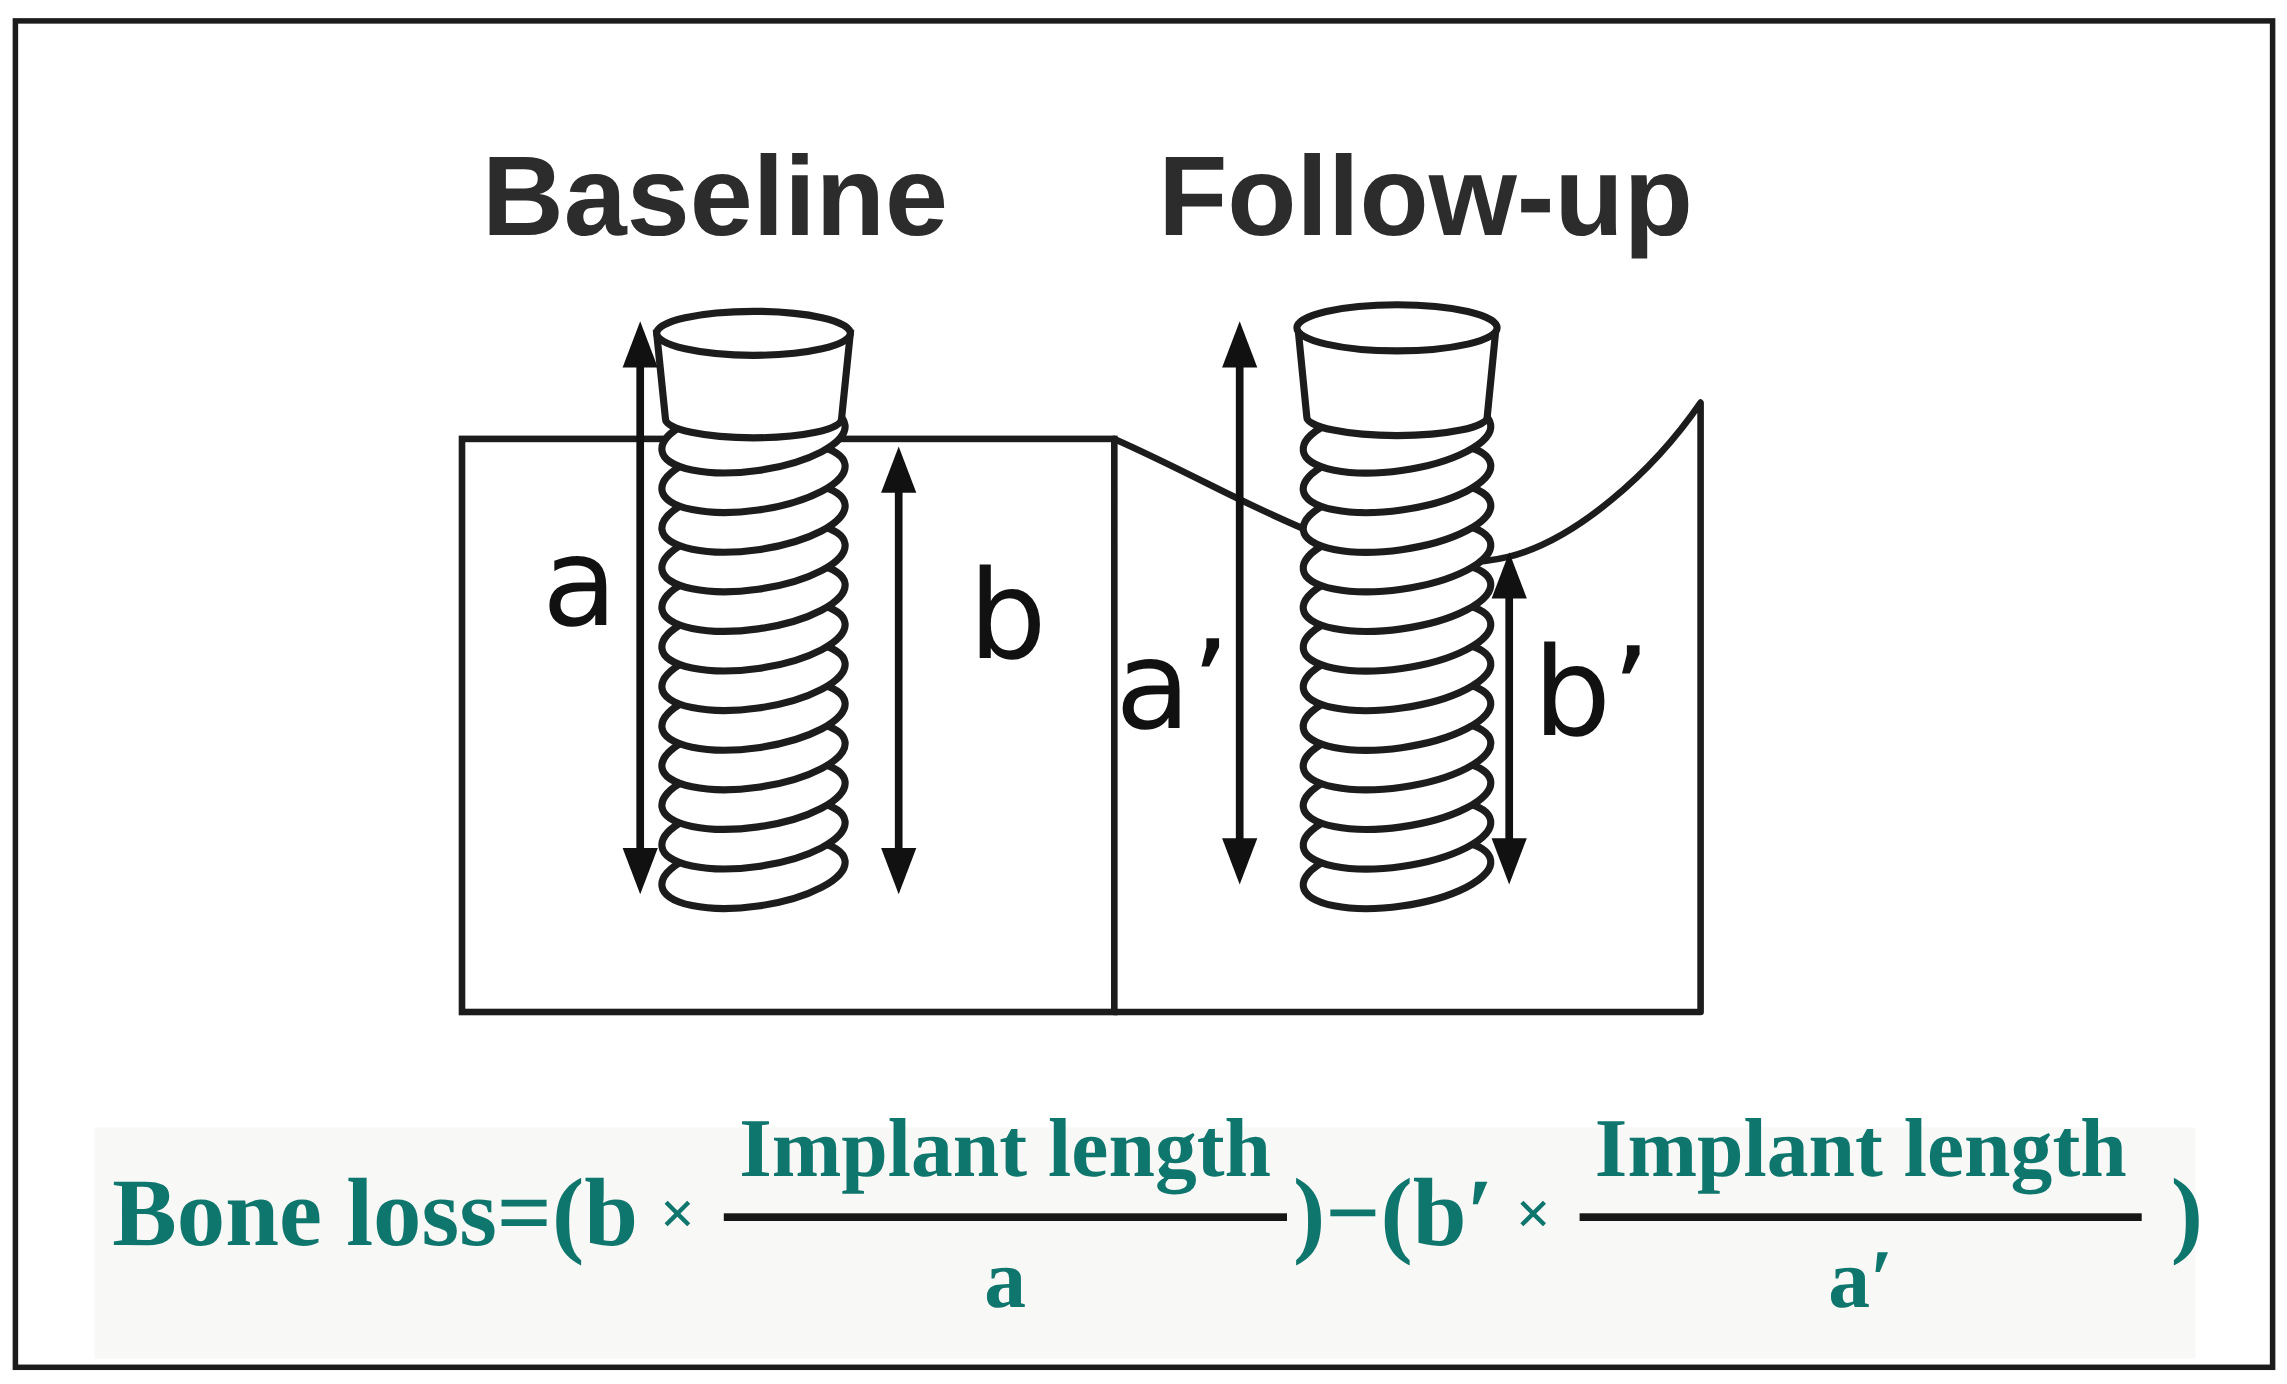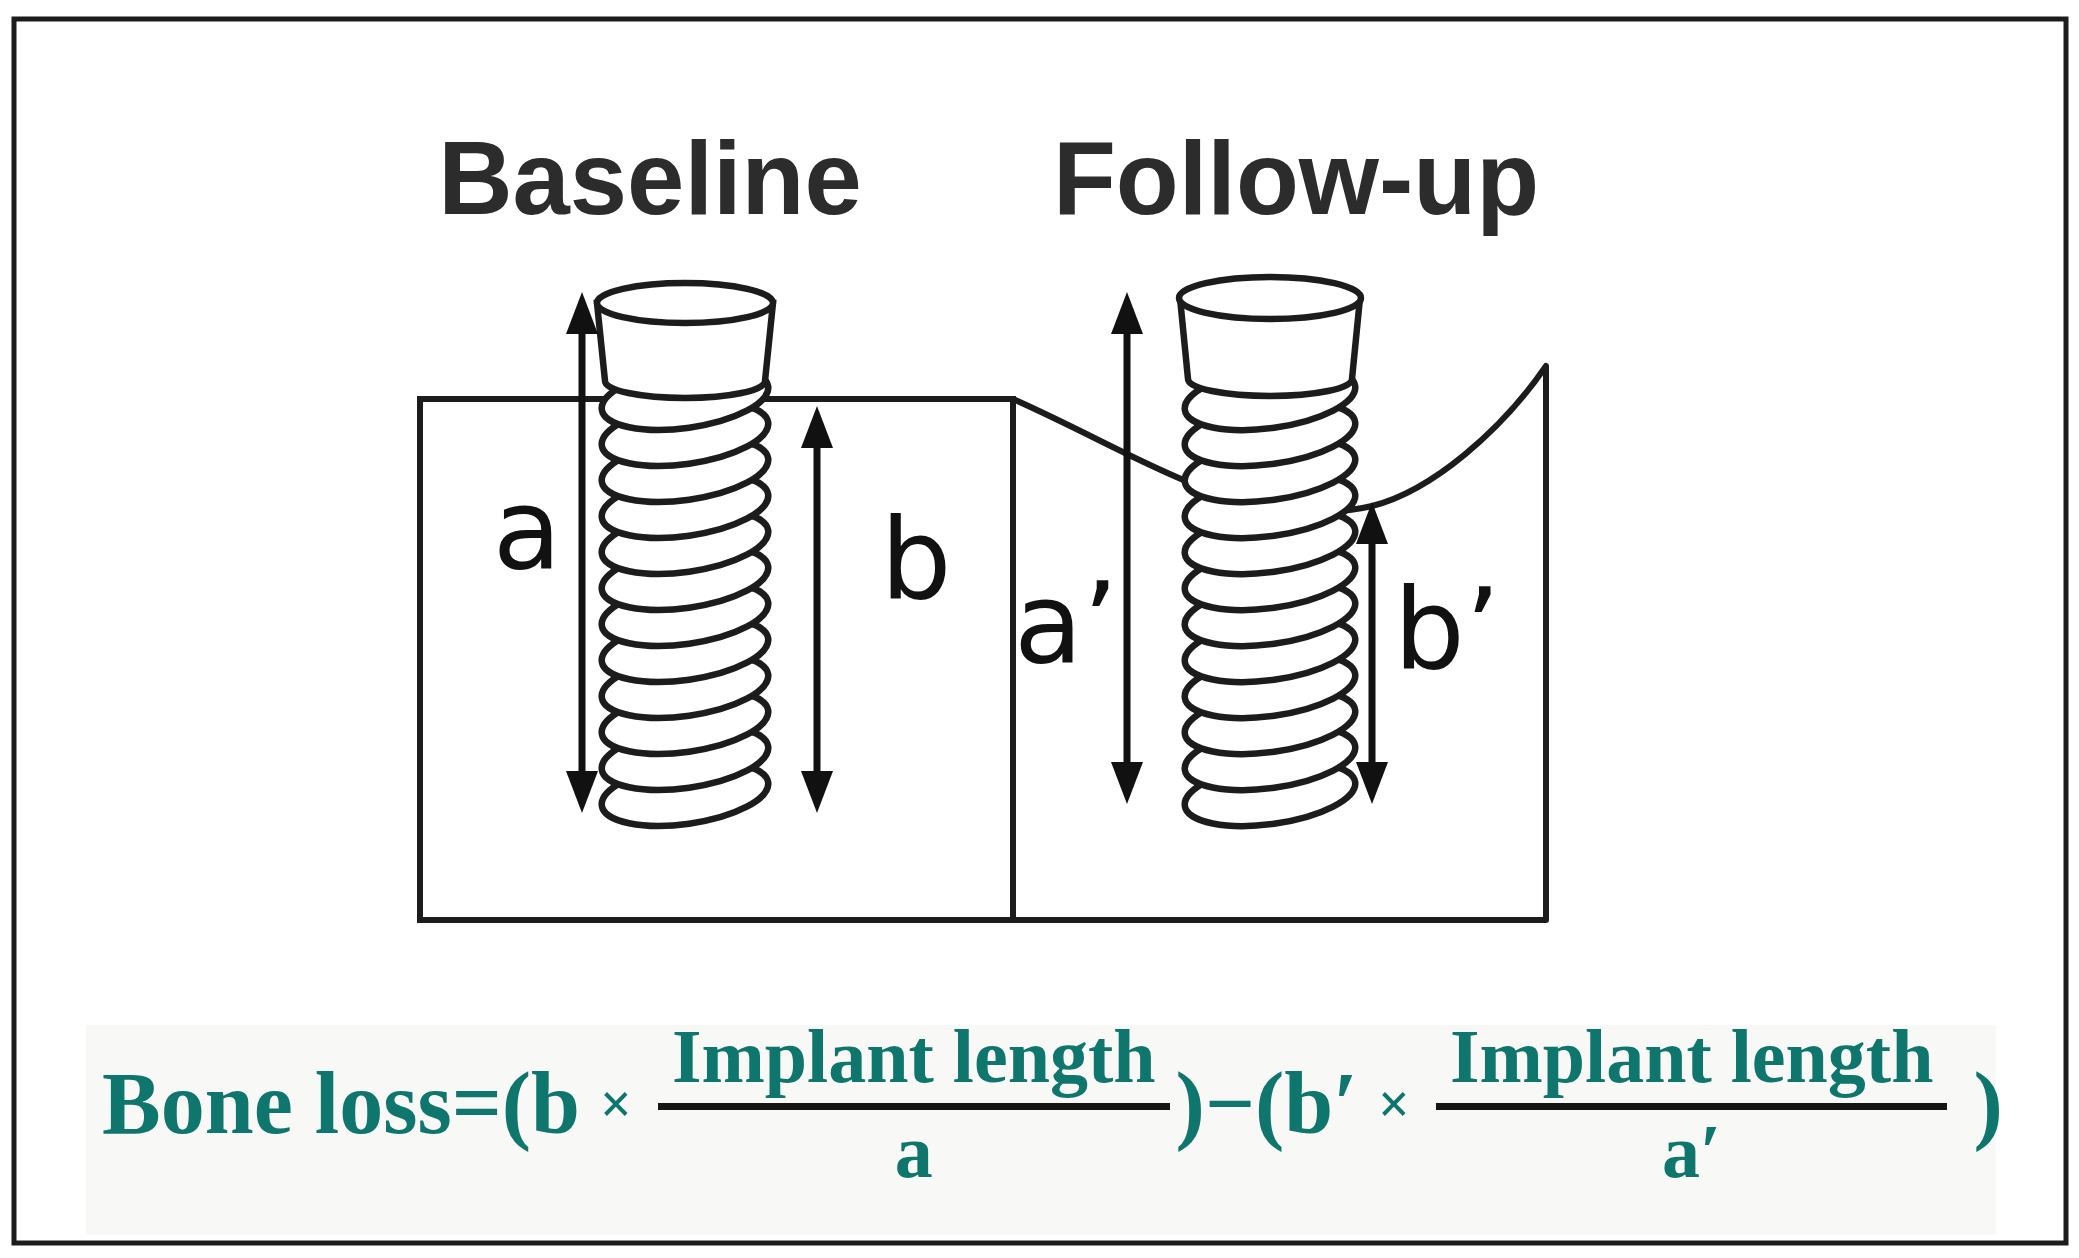--- a/index.html
+++ b/index.html
@@ -35,21 +35,21 @@
     align-items:center;
     padding-left:16px;
     box-sizing:border-box;
     color:#0f766e;
     font-family:Liberation Serif, serif;
     font-weight:bold;
     white-space:nowrap;
   }
   .f-main{font-size:88px;line-height:1;}
   .f-times{font-size:56px;line-height:1;margin:0 20px;}
-  .frac{display:flex;flex-direction:column;align-items:center;margin:0 6px;}
+  .frac{display:flex;flex-direction:column;align-items:center;margin:0 6px;gap:12px;}
   .frac .num{font-size:76px;line-height:1.05;padding:0 14px;}
   .frac .bar{align-self:stretch;height:7px;background:#161616;margin:6px 0 2px;}
   .frac .den{font-size:76px;line-height:1.05;}
   .f-close{margin-left:20px;}
 </style>
 </head>
 <body>
 
 <svg width="2079" height="1258" viewBox="0 0 2079 1258">
 

